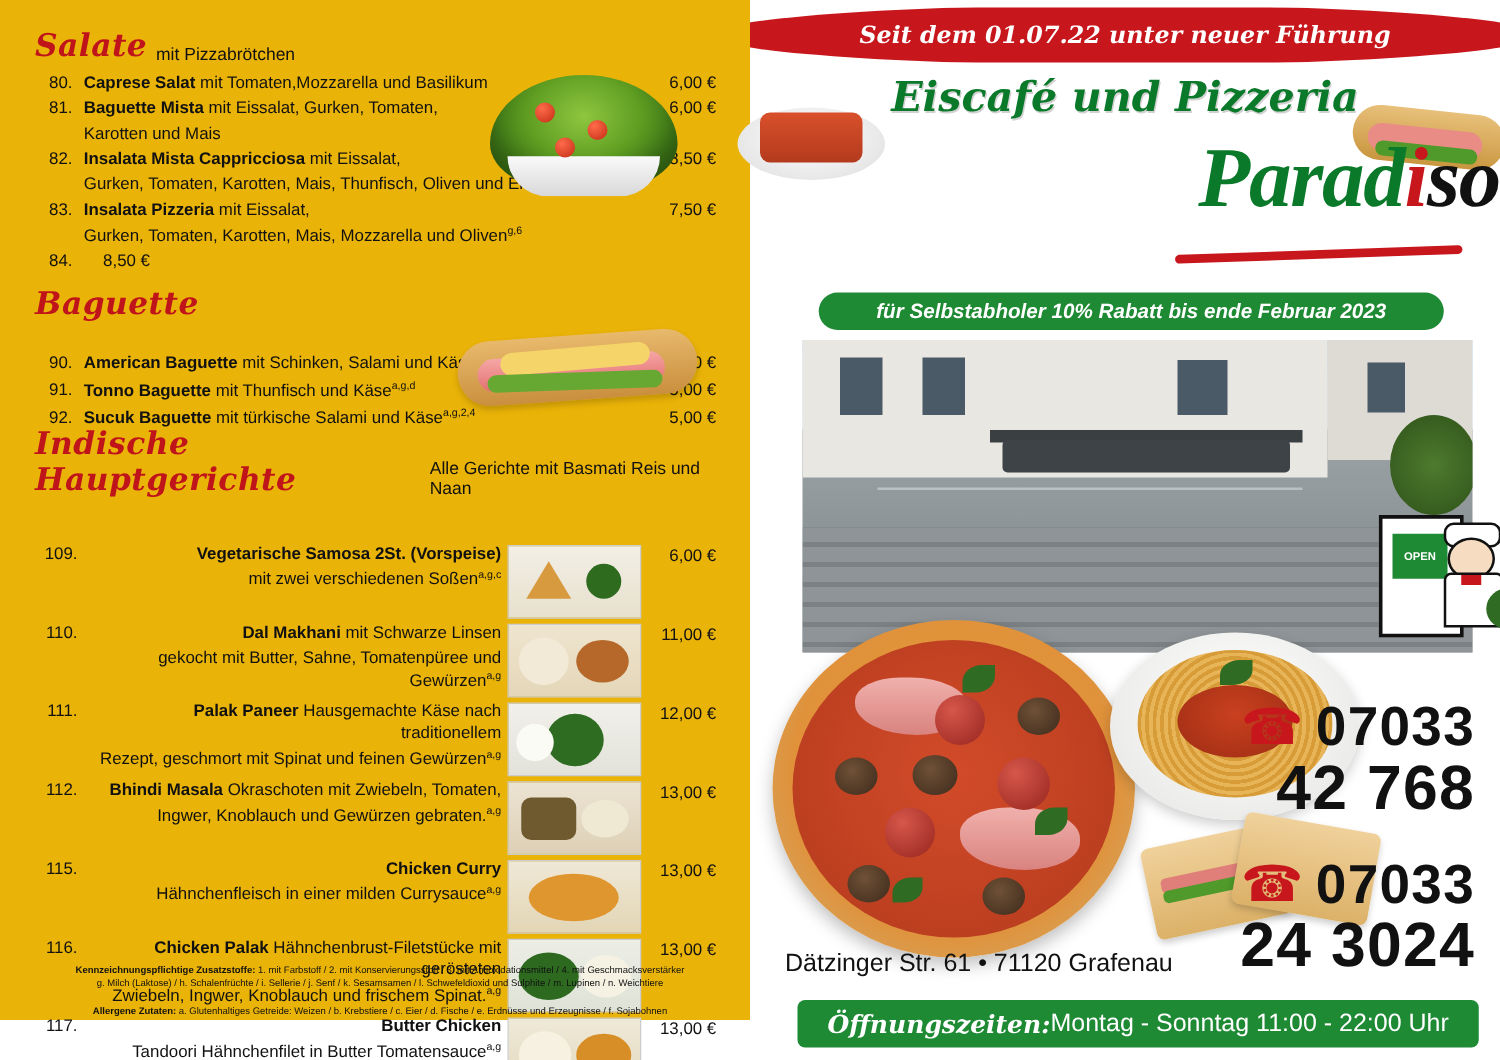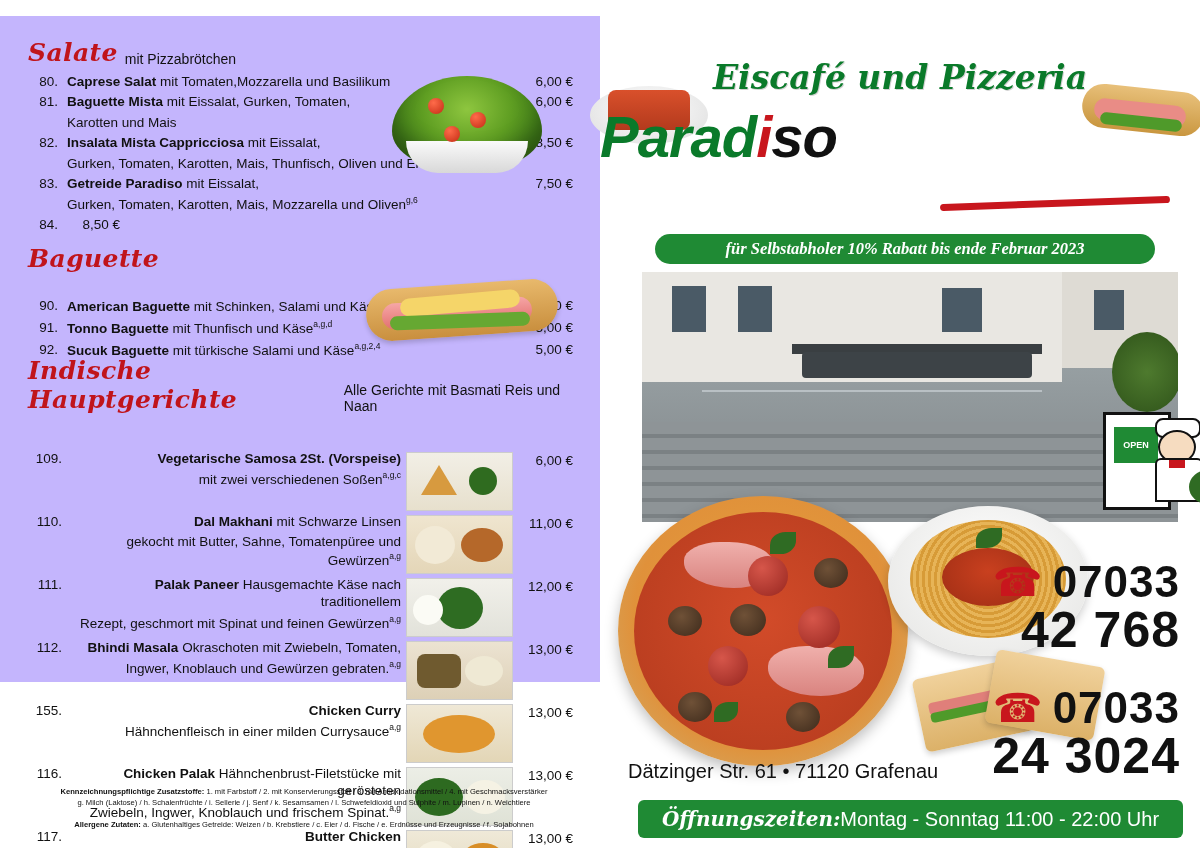--- a/index.html
+++ b/index.html
@@ -7,22 +7,22 @@
     width:1200px;height:848px;
     background:#ffffff;
     font-family:"Liberation Sans",sans-serif;
     overflow:hidden;
     position:relative;
   }
   .page{position:relative;width:1200px;height:848px;}
 
   
   .left{
-    position:absolute;left:0;top:16px;width:600px;height:666px;
-    background:#c4b5fd;
+    position:absolute;left:0;top:0;width:600px;height:816px;
+    background:#eab308;
   }
   .sec-title{
     font-family:"DejaVu Serif",serif;
     font-style:italic;
     color:#c0141b;
     font-size:25px;
     font-weight:700;
     letter-spacing:.4px;
   }
   .sec-sub{
@@ -156,40 +156,40 @@
     color:#fff;font-size:19px;font-weight:700;font-style:italic;
     font-family:"DejaVu Serif",serif;white-space:nowrap;
   }
   .headline{
     position:absolute;left:0;top:58px;width:600px;text-align:center;
     font-family:"DejaVu Serif",serif;
     font-size:33px;font-weight:700;color:#0a7a2a;font-style:italic;
     text-shadow:1px 1px 0 rgba(0,0,0,.18);
   }
   .logo{
-    position:absolute;left:0;top:108px;width:600px;text-align:left;
-    font-family:Liberation Sans, sans-serif;
-    font-size:58px;font-style:italic;font-weight:700;
+    position:absolute;left:0;top:108px;width:600px;text-align:right;
+    font-family:Liberation Serif, serif;
+    font-size:68px;font-style:italic;font-weight:700;
     letter-spacing:-1px;line-height:1;
   }
   .logo .g{color:#0a7a2a;}
   .logo .r{color:#c8161d;}
   .logo .k{color:#111;}
   .logo-underline{
     position:absolute;left:340px;top:200px;width:230px;height:7px;
     background:#c8161d;border-radius:4px;transform:rotate(-2deg);
   }
   .rabatt{
     position:absolute;left:55px;top:234px;width:500px;height:30px;
     background:#1f8a34;border-radius:16px;
     display:flex;align-items:center;justify-content:center;
   }
   .rabatt span{
     color:#fff;font-size:16.5px;font-weight:700;font-style:italic;
-    font-family:Liberation Serif, serif;white-space:nowrap;
+    font-family:Liberation Sans, sans-serif;white-space:nowrap;
   }
   
   .photo{
     position:absolute;left:42px;top:272px;width:536px;height:250px;
     background:linear-gradient(#bcd3e8 0%,#cfe0ee 28%,#9aa3a6 29%,#8d9497 62%,#7d8487 100%);
     overflow:hidden;
   }
   .photo .bld{position:absolute;left:0;top:0;width:420px;height:110px;background:#e9e7e2;}
   .photo .bld2{position:absolute;left:420px;top:0;width:116px;height:96px;background:#dedbd4;}
   .photo .win{position:absolute;background:#4a5a66;}
@@ -324,21 +324,21 @@
         <div class="body">
           <span class="nm">Insalata Mista Cappricciosa</span><span class="desc"> mit Eissalat,</span>
           <span class="l2"><span class="desc">Gurken, Tomaten, Karotten, Mais, Thunfisch, Oliven und Ei</span><span class="sup">d,c,6</span></span>
         </div>
         <div class="price">8,50 €</div>
       </div>
 
       <div class="item">
         <div class="num">83.</div>
         <div class="body">
-          <span class="nm">Getreide Paradiso</span><span class="desc"> mit Eissalat,</span>
+          <span class="nm">Insalata Pizzeria</span><span class="desc"> mit Eissalat,</span>
           <span class="l2"><span class="desc">Gurken, Tomaten, Karotten, Mais, Mozzarella und Oliven</span><span class="sup">g,6</span></span>
         </div>
         <div class="price">7,50 €</div>
       </div>
 
       <div class="item">
         <div class="num">84.</div>
         <div class="price">8,50 €</div>
       </div>
     </div>
@@ -425,21 +425,21 @@
         <div class="num">112.</div>
         <div class="body">
           <span class="nm">Bhindi Masala</span><span class="desc"> Okraschoten mit Zwiebeln, Tomaten,</span>
           <span class="l2"><span class="desc">Ingwer, Knoblauch und Gewürzen gebraten.</span><span class="sup">a,g</span></span>
         </div>
         <div class="ind-thumb th-bhindi"></div>
         <div class="price">13,00 €</div>
       </div>
 
       <div class="ind-item">
-        <div class="num">155.</div>
+        <div class="num">115.</div>
         <div class="body">
           <span class="nm">Chicken Curry</span>
           <span class="l2"><span class="desc">Hähnchenfleisch in einer milden Currysauce</span><span class="sup">a,g</span></span>
         </div>
         <div class="ind-thumb th-curry"></div>
         <div class="price">13,00 €</div>
       </div>
 
       <div class="ind-item">
         <div class="num">116.</div>
@@ -468,20 +468,23 @@
       </div>
       <div class="line">g. Milch (Laktose) / h. Schalenfrüchte / i. Sellerie / j. Senf / k. Sesamsamen / l. Schwefeldioxid und Sulphite / m. Lupinen / n. Weichtiere</div>
       <div class="line allerg">
         <b>Allergene Zutaten:</b><span> a. Glutenhaltiges Getreide: Weizen / b. Krebstiere / c. Eier / d. Fische / e. Erdnüsse und Erzeugnisse / f. Sojabohnen</span>
       </div>
     </div>
   </div>
 
   <div class="right">
 
+    <div class="banner">
+      <span>Seit dem 01.07.22 unter neuer Führung</span>
+    </div>
 
     <div class="tl-food">
         <div class="pl"></div>
         <div class="lg"></div>
       </div>
     <div class="tr-food">
         <div class="br"></div>
         <div class="hm"></div>
         <div class="lt"></div>
       </div>

